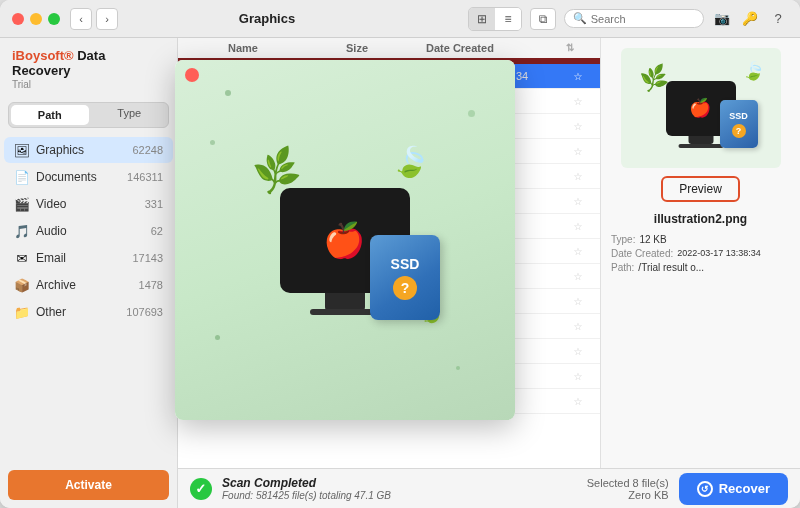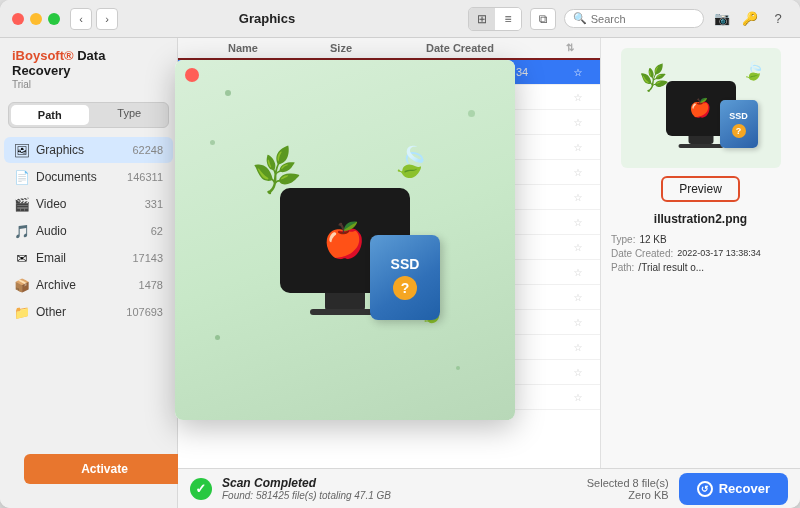--- a/index.html
+++ b/index.html
@@ -197,21 +197,21 @@
     .sidebar-label {
       font-size: 12px;
       color: #333;
       flex: 1;
     }
     .sidebar-count {
       font-size: 11px;
       color: #888;
     }
     .sidebar-activate {
-      margin: 24px;
+      margin: 8px;
       background: #e8762e;
       color: #fff;
       border: none;
       border-radius: 6px;
       padding: 8px;
       font-size: 12px;
       font-weight: 600;
       width: calc(100% - 16px);
       cursor: pointer;
       text-align: center;
@@ -222,31 +222,31 @@
       flex: 1;
       display: flex;
       flex-direction: column;
       overflow: hidden;
       background: #fff;
     }
     .file-list-header {
       display: flex;
       padding: 4px 10px;
       background: #f5f5f5;
-      border-bottom: 2px solid #7f1d1d;
+      border-bottom: 6px solid #7f1d1d;
       font-size: 11px;
       color: #666;
       font-weight: 600;
       gap: 0;
     }
     .col-check { width: 22px; flex-shrink: 0; }
     .col-icon { width: 18px; flex-shrink: 0; }
     .col-name { flex: 1; }
     .col-size { width: 80px; text-align: left; }
-    .col-date { width: 140px; text-align: left; margin-left: 16px; }
+    .col-date { width: 140px; text-align: left; }
     .col-action { width: 24px; flex-shrink: 0; }
 
     .file-list {
       flex: 1;
       overflow-y: auto;
     }
     .file-row {
       display: flex;
       align-items: center;
       padding: 5px 10px;

